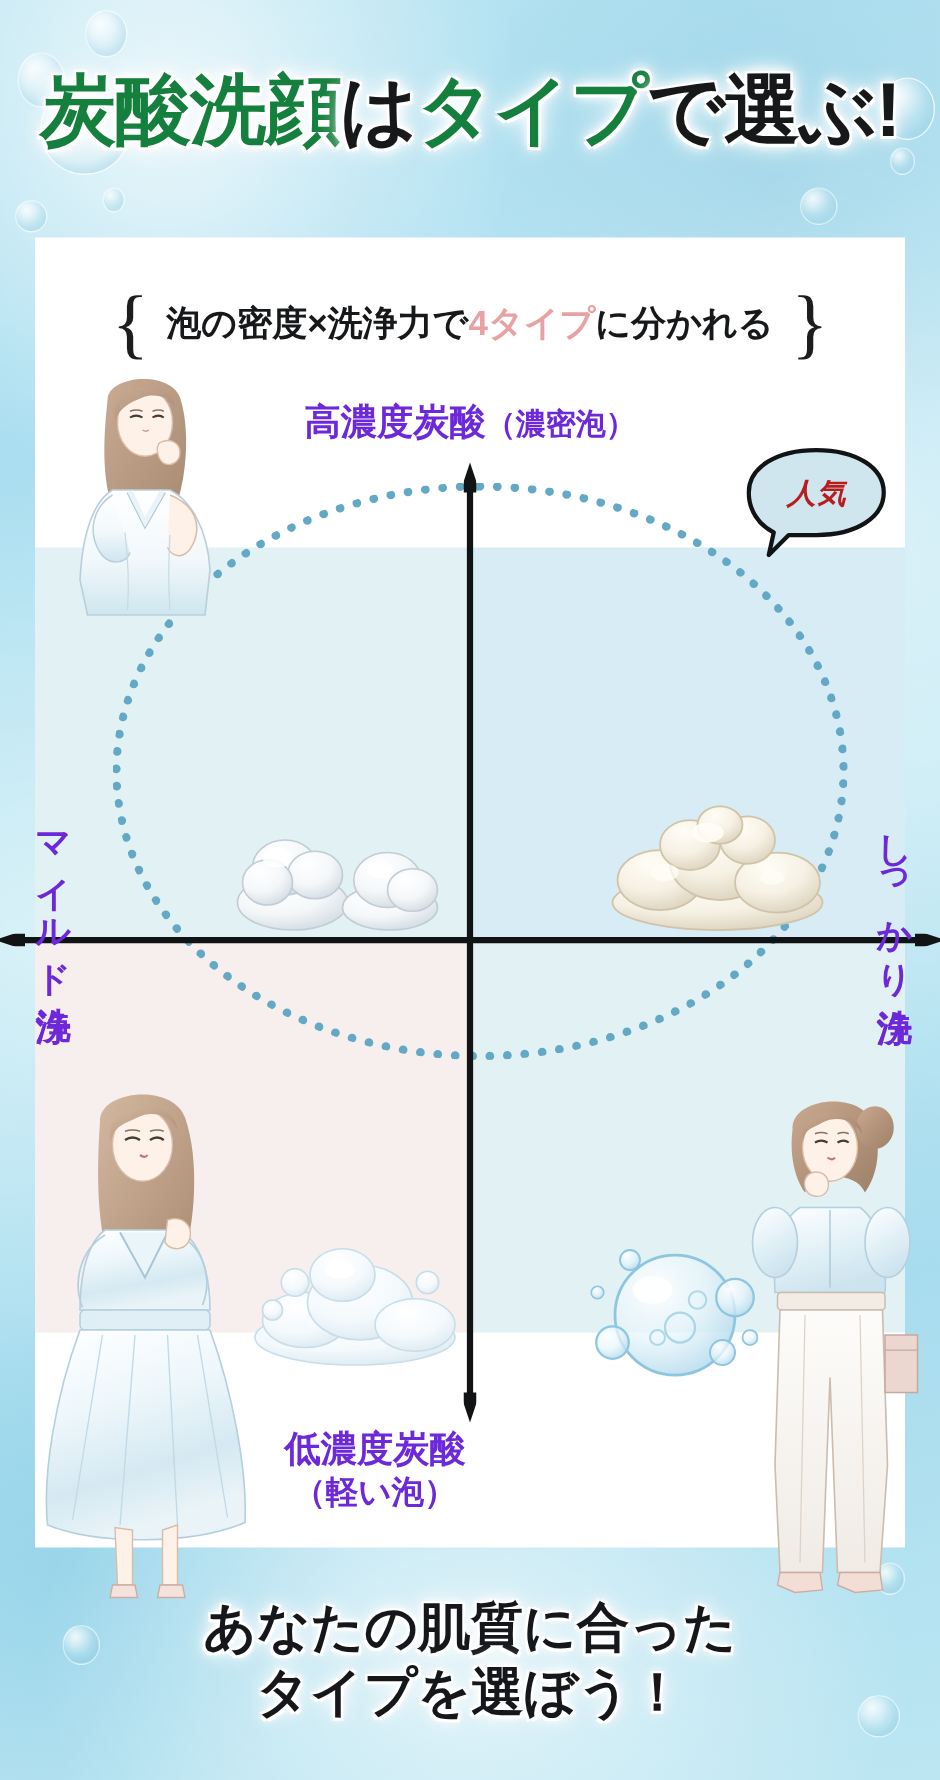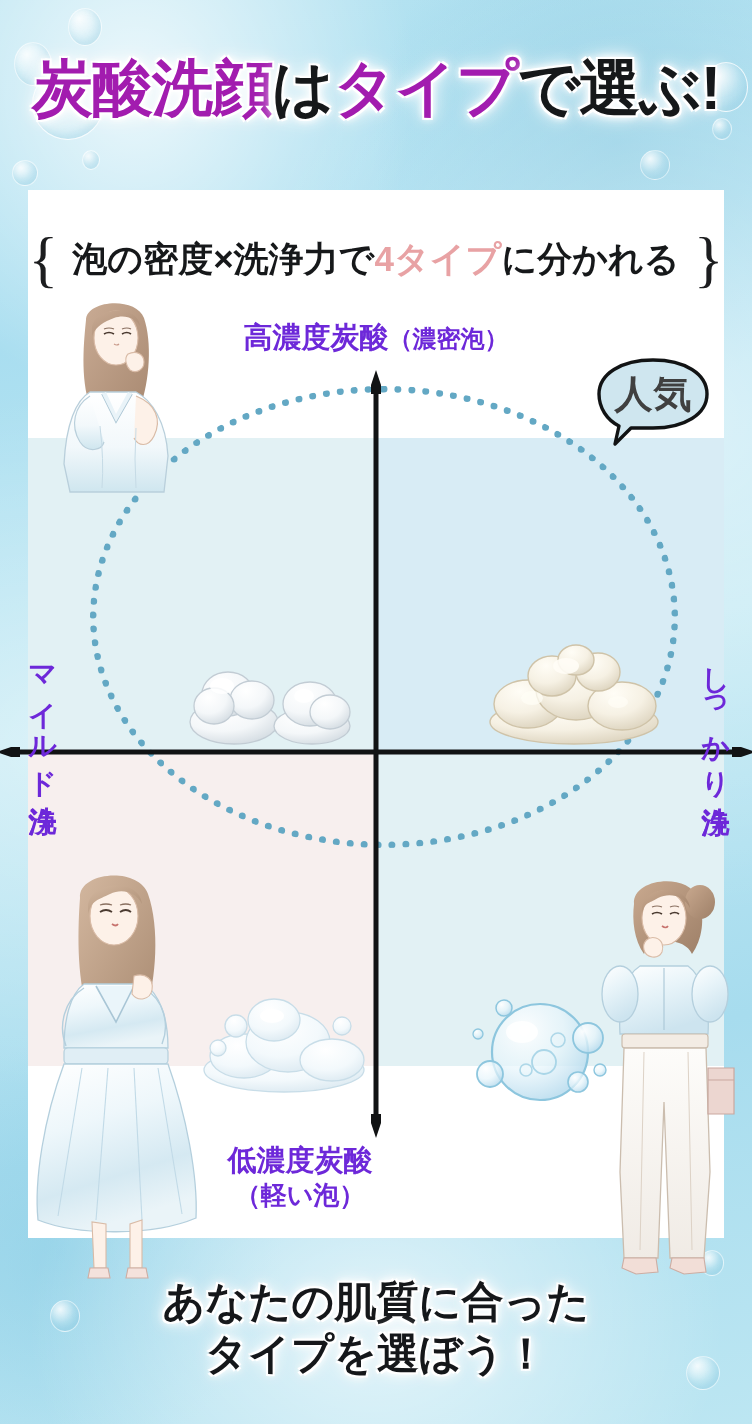--- a/index.html
+++ b/index.html
@@ -40,21 +40,21 @@
   
   #title-block {
     position:absolute; top:58px; left:0; width:752px;
     text-align:center; z-index:6;
   }
   #main-title {
     font-size:61px; font-weight:bold; line-height:1; letter-spacing:-1px;
     white-space:nowrap;
   }
   #main-title .accent {
-    color:#a21caf;
+    color:#15803d;
     text-shadow:
       0 0 9px #fff, 0 0 9px #fff, 0 0 16px #fff, 0 0 22px #fff,
       2px 2px 0 #fff, -2px 2px 0 #fff, 2px -2px 0 #fff, -2px -2px 0 #fff;
     font-family: Liberation Mono, monospace;
   }
   #main-title .dark {
     color:#16181a;
     text-shadow:
       0 0 9px #fff, 0 0 9px #fff, 0 0 16px #fff, 0 0 22px #fff,
       2px 2px 0 #fff, -2px 2px 0 #fff, 2px -2px 0 #fff, -2px -2px 0 #fff;
@@ -68,21 +68,21 @@
   }
 
   
   #subtitle-row {
     position:absolute; top:232px; left:0; width:752px;
     display:flex; align-items:center; justify-content:center; gap:14px;
     z-index:7;
   }
   .brace { font-size:62px; font-weight:300; color:#1c1d1f; line-height:.88; font-family:"Liberation Serif",serif; }
   #subtitle-text {
-    font-size:35px; font-weight:bold; color:#16181a; white-space:nowrap; letter-spacing:0px;
+    font-size:28px; font-weight:bold; color:#16181a; white-space:nowrap; letter-spacing:0px;
   }
   #subtitle-text .pink { color:#e8a2a4; }
 
   
   #matrix {
     position:absolute; left:28px; top:438px;
     width:696px; height:628px; z-index:4;
   }
   .quad { position:absolute; width:348px; height:314px; }
   #quad-ul { left:0;     top:0;    background:#e2f1f4; }
@@ -108,21 +108,21 @@
   .axis-label { position:absolute; color:#6d28d9; font-weight:bold; z-index:8; }
   #label-top {
     top:318px; left:0; width:752px; text-align:center;
     font-size:29px; white-space:nowrap;
   }
   #label-top .small { font-size:24px; }
   #label-bottom {
     top:1142px; left:0; width:600px; text-align:center;
     font-size:29px; line-height:1.28;
   }
-  #label-bottom .small { font-size:26px; display:block; }
+  #label-bottom .small { font-size:26px; display:block;font-family:Liberation Mono, monospace; }
   #label-left, #label-right {
     writing-mode:vertical-rl; text-orientation:upright;
     font-size:28px; letter-spacing:2px; line-height:1.04;
   }
   #label-left  { left:28px;  top:648px; }
   #label-right { right:22px; top:648px; }
 
   
   .quad-content {
     position:absolute; width:348px; text-align:center;
@@ -150,22 +150,23 @@
   
   .foam { position:absolute; z-index:5; }
 
   
   #popular-bubble {
     position:absolute; left:597px; top:358px; width:113px; height:88px; z-index:9;
   }
   #popular-label {
     position:absolute; left:0; top:0; width:113px; height:72px;
     display:flex; align-items:center; justify-content:center;
-    font-size:38px; font-weight:bold; color:#404040;
+    font-size:23px; font-weight:bold; color:#b91c1c;
     letter-spacing:1px;
+    font-style:italic;
   }
 
   
   .model { position:absolute; z-index:8; }
   #model-tl { left:40px;  top:296px; }
   #model-bl { left:22px;  top:862px; }
   #model-br { left:596px; top:862px; }
 
   
   #footer {

